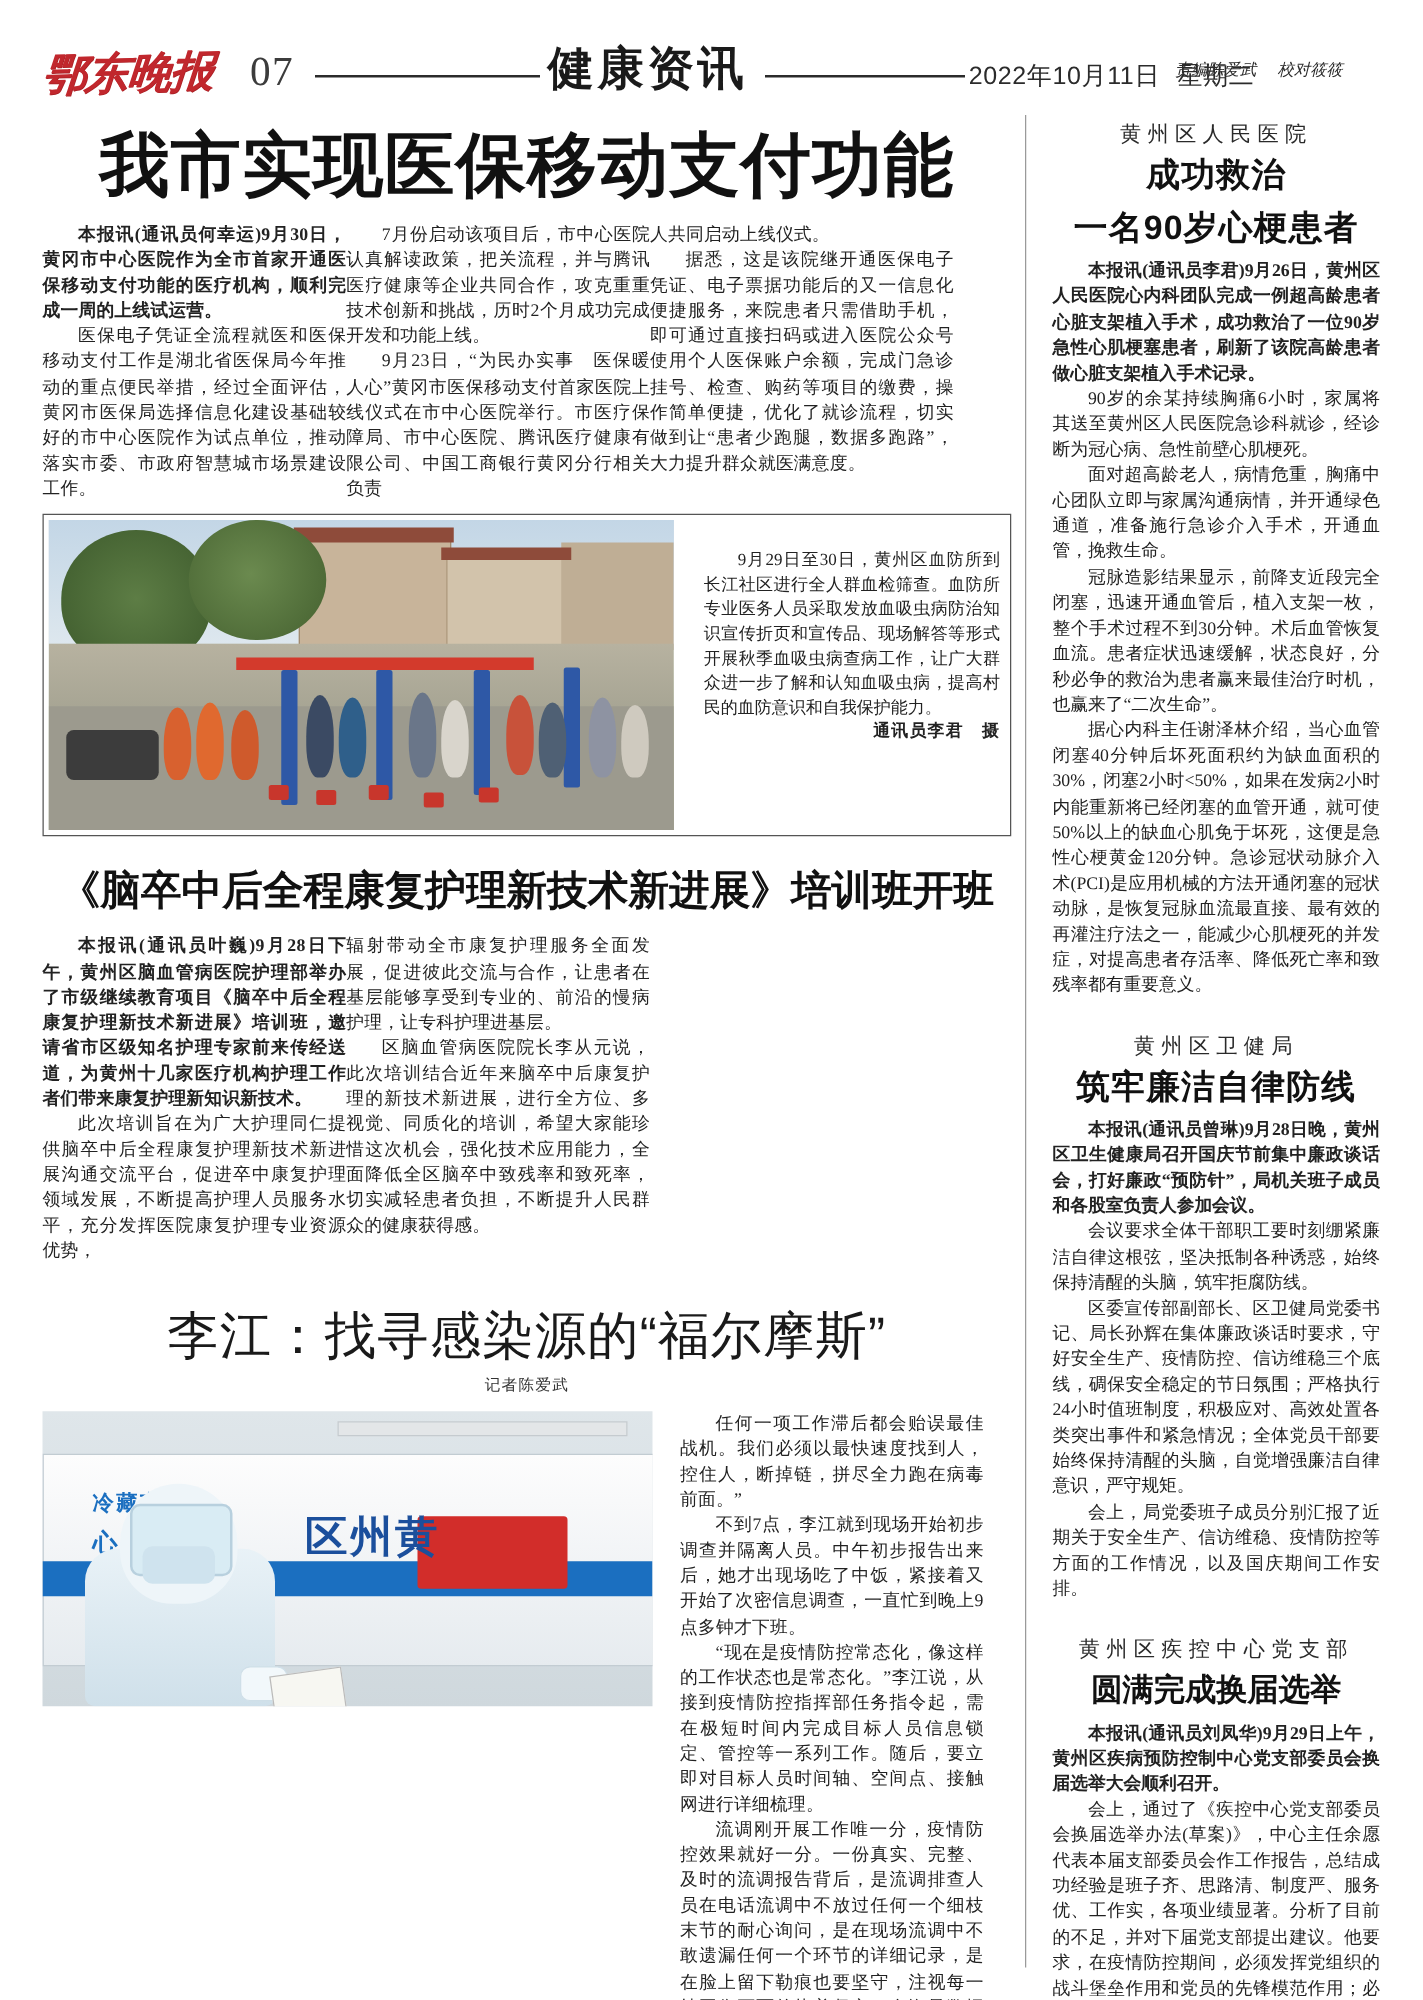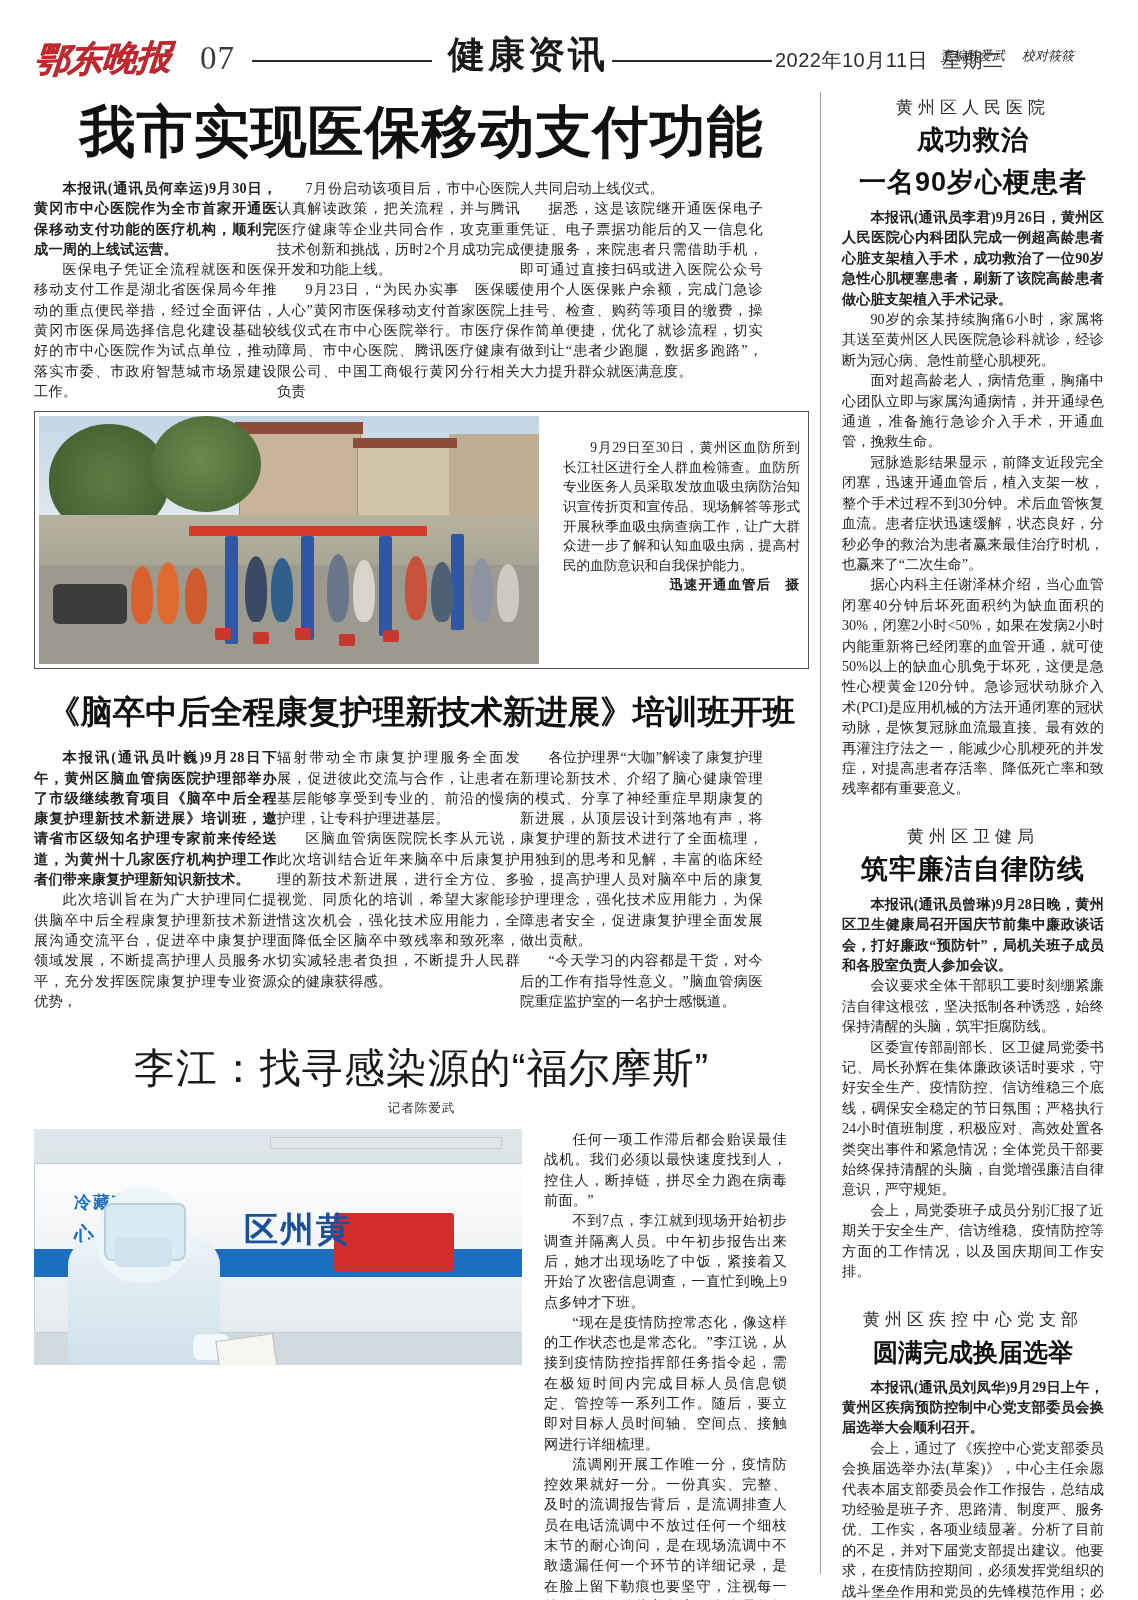--- a/index.html
+++ b/index.html
@@ -59,21 +59,21 @@
   .mh-rule-left {
     position: absolute;
     left: 252px; top: 60px;
     width: 180px; height: 2px;
     background: #2b2b2b;
   }
   .mh-section {
     position: absolute;
     left: 438px; top: 31px;
     width: 170px;
-    text-align: right;
+    text-align: left;
     font-family: "Liberation Sans", sans-serif;
     font-size: 37px;
     font-weight: bold;
     color: #1a1a1a;
     letter-spacing: 3px;
     line-height: 48px;
   }
   .mh-rule-right {
     position: absolute;
     left: 612px; top: 60px;
@@ -370,37 +370,33 @@
         <div class="p1-person" style="left:458px; top:148px; width:22px; height:58px; background:#cfcabf;"></div>
         <div class="p1-stool" style="left:176px; top:212px;"></div>
         <div class="p1-stool" style="left:214px; top:216px;"></div>
         <div class="p1-stool" style="left:256px; top:212px;"></div>
         <div class="p1-stool" style="left:300px; top:218px;"></div>
         <div class="p1-stool" style="left:344px; top:214px;"></div>
         <div class="p1-bike"></div>
       </div>
       <div class="photo-caption">
         <p>9月29日至30日，黄州区血防所到长江社区进行全人群血检筛查。血防所专业医务人员采取发放血吸虫病防治知识宣传折页和宣传品、现场解答等形式开展秋季血吸虫病查病工作，让广大群众进一步了解和认知血吸虫病，提高村民的血防意识和自我保护能力。</p>
-        <p class="photo-credit">迅速开通血管后　摄</p>
+        <p class="photo-credit">通讯员李君　摄</p>
       </div>
     </div>
 
     <h2 class="hl-2">《脑卒中后全程康复护理新技术新进展》培训班开班</h2>
     <div class="cols3">
       <div class="col bodytext">
         <p class="lead"><b class="lead-b">本报讯(通讯员叶巍)9月28日下午，黄州区脑血管病医院护理部举办了市级继续教育项目《脑卒中后全程康复护理新技术新进展》培训班，邀请省市区级知名护理专家前来传经送道，为黄州十几家医疗机构护理工作者们带来康复护理新知识新技术。</b></p>
         <p>此次培训旨在为广大护理同仁提供脑卒中后全程康复护理新技术新进展沟通交流平台，促进卒中康复护理领域发展，不断提高护理人员服务水平，充分发挥医院康复护理专业资源优势，</p>
       </div>
       <div class="col bodytext">
         <p style="text-indent:0">辐射带动全市康复护理服务全面发展，促进彼此交流与合作，让患者在基层能够享受到专业的、前沿的慢病护理，让专科护理进基层。</p>
         <p>区脑血管病医院院长李从元说，此次培训结合近年来脑卒中后康复护理的新技术新进展，进行全方位、多视觉、同质化的培训，希望大家能珍惜这次机会，强化技术应用能力，全面降低全区脑卒中致残率和致死率，切实减轻患者负担，不断提升人民群众的健康获得感。</p>
-      </div>
-      <div class="col bodytext">
-        <p>各位护理界“大咖”解读了康复护理新理论新技术、介绍了脑心健康管理的模式、分享了神经重症早期康复的新进展，从顶层设计到落地有声，将康复护理的新技术进行了全面梳理，用独到的思考和见解，丰富的临床经验，提高护理人员对脑卒中后的康复护理理念，强化技术应用能力，为保障患者安全，促进康复护理全面发展做出贡献。</p>
-        <p>“今天学习的内容都是干货，对今后的工作有指导性意义。”脑血管病医院重症监护室的一名护士感慨道。</p>
       </div>
     </div>
 
     <h2 class="hl-3">李江：找寻感染源的“福尔摩斯”</h2>
     <div class="byline-3">记者陈爱武</div>
 
     <div class="lower-wrap">
       <div class="photo2">
         <div class="p2-van"></div>
         <div class="p2-stripe"></div>

